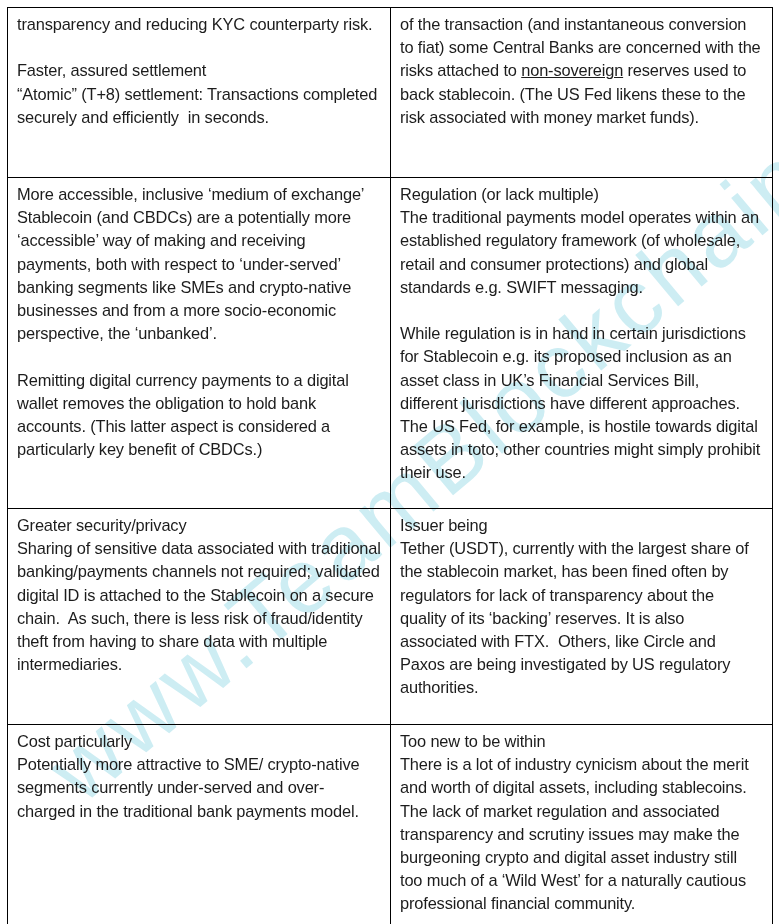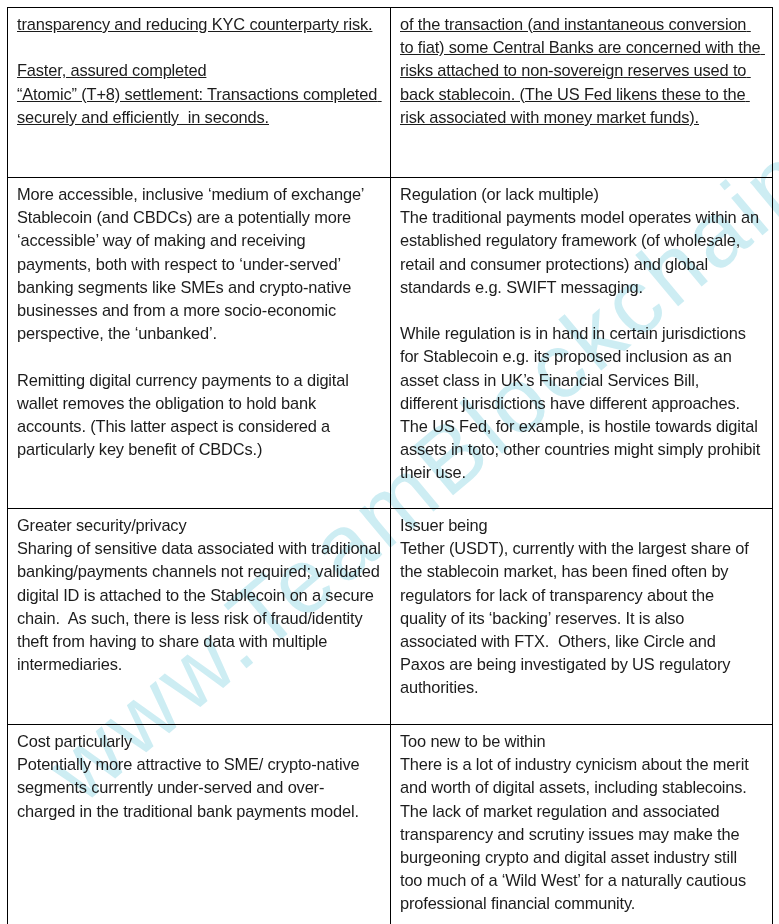--- a/index.html
+++ b/index.html
@@ -47,21 +47,21 @@
     vertical-align: top;
     padding: 5px 9px 4px 9px;
     color: #1c1c1c;
     font-size: 16.4px;
     line-height: 23.2px;
     letter-spacing: -0.15px;
     background: transparent;
   }
   table.comparison col.left-col  { width: 383px; }
   table.comparison col.right-col { width: 382px; }
-  table.comparison tr:nth-child(1) td { height: 160px; text-decoration: underline; }
+  table.comparison tr:nth-child(1) td { height: 160px; }
   table.comparison tr:nth-child(2) td { height: 321px; margin-top: 16px; }
   table.comparison tr:nth-child(3) td { height: 206px; }
   table.comparison tr:nth-child(4) td { height: 224px; }
   td p {
     margin: 0;
     white-space: pre-wrap;
   }
   td p.blank { min-height: 23.2px; }
   span.underline { text-decoration: underline; }
 </style>
@@ -74,21 +74,21 @@
   <table class="comparison">
     <colgroup>
       <col class="left-col">
       <col class="right-col">
     </colgroup>
     <tbody>
         <tr>
           <td>
             <p><span>transparency and reducing KYC counterparty risk.</span></p>
             <p class="blank"></p>
-            <p><span>Faster, assured completed</span></p>
+            <p><span>Faster, assured settlement</span></p>
             <p><span>“Atomic” (T+8) settlement: Transactions completed securely and efficiently  in seconds.</span></p>
           </td>
           <td>
             <p><span>of the transaction (and instantaneous conversion to fiat) some Central Banks are concerned with the risks attached to </span><span class="underline">non-sovereign</span><span> reserves used to back stablecoin. (The US Fed likens these to the risk associated with money market funds).</span></p>
           </td>
         </tr>
         <tr>
           <td>
             <p><span>More accessible, inclusive ‘medium of exchange’</span></p>
             <p><span>Stablecoin (and CBDCs) are a potentially more ‘accessible’ way of making and receiving payments, both with respect to ‘under-served’ banking segments like SMEs and crypto-native businesses and from a more socio-economic perspective, the ‘unbanked’.</span></p>

